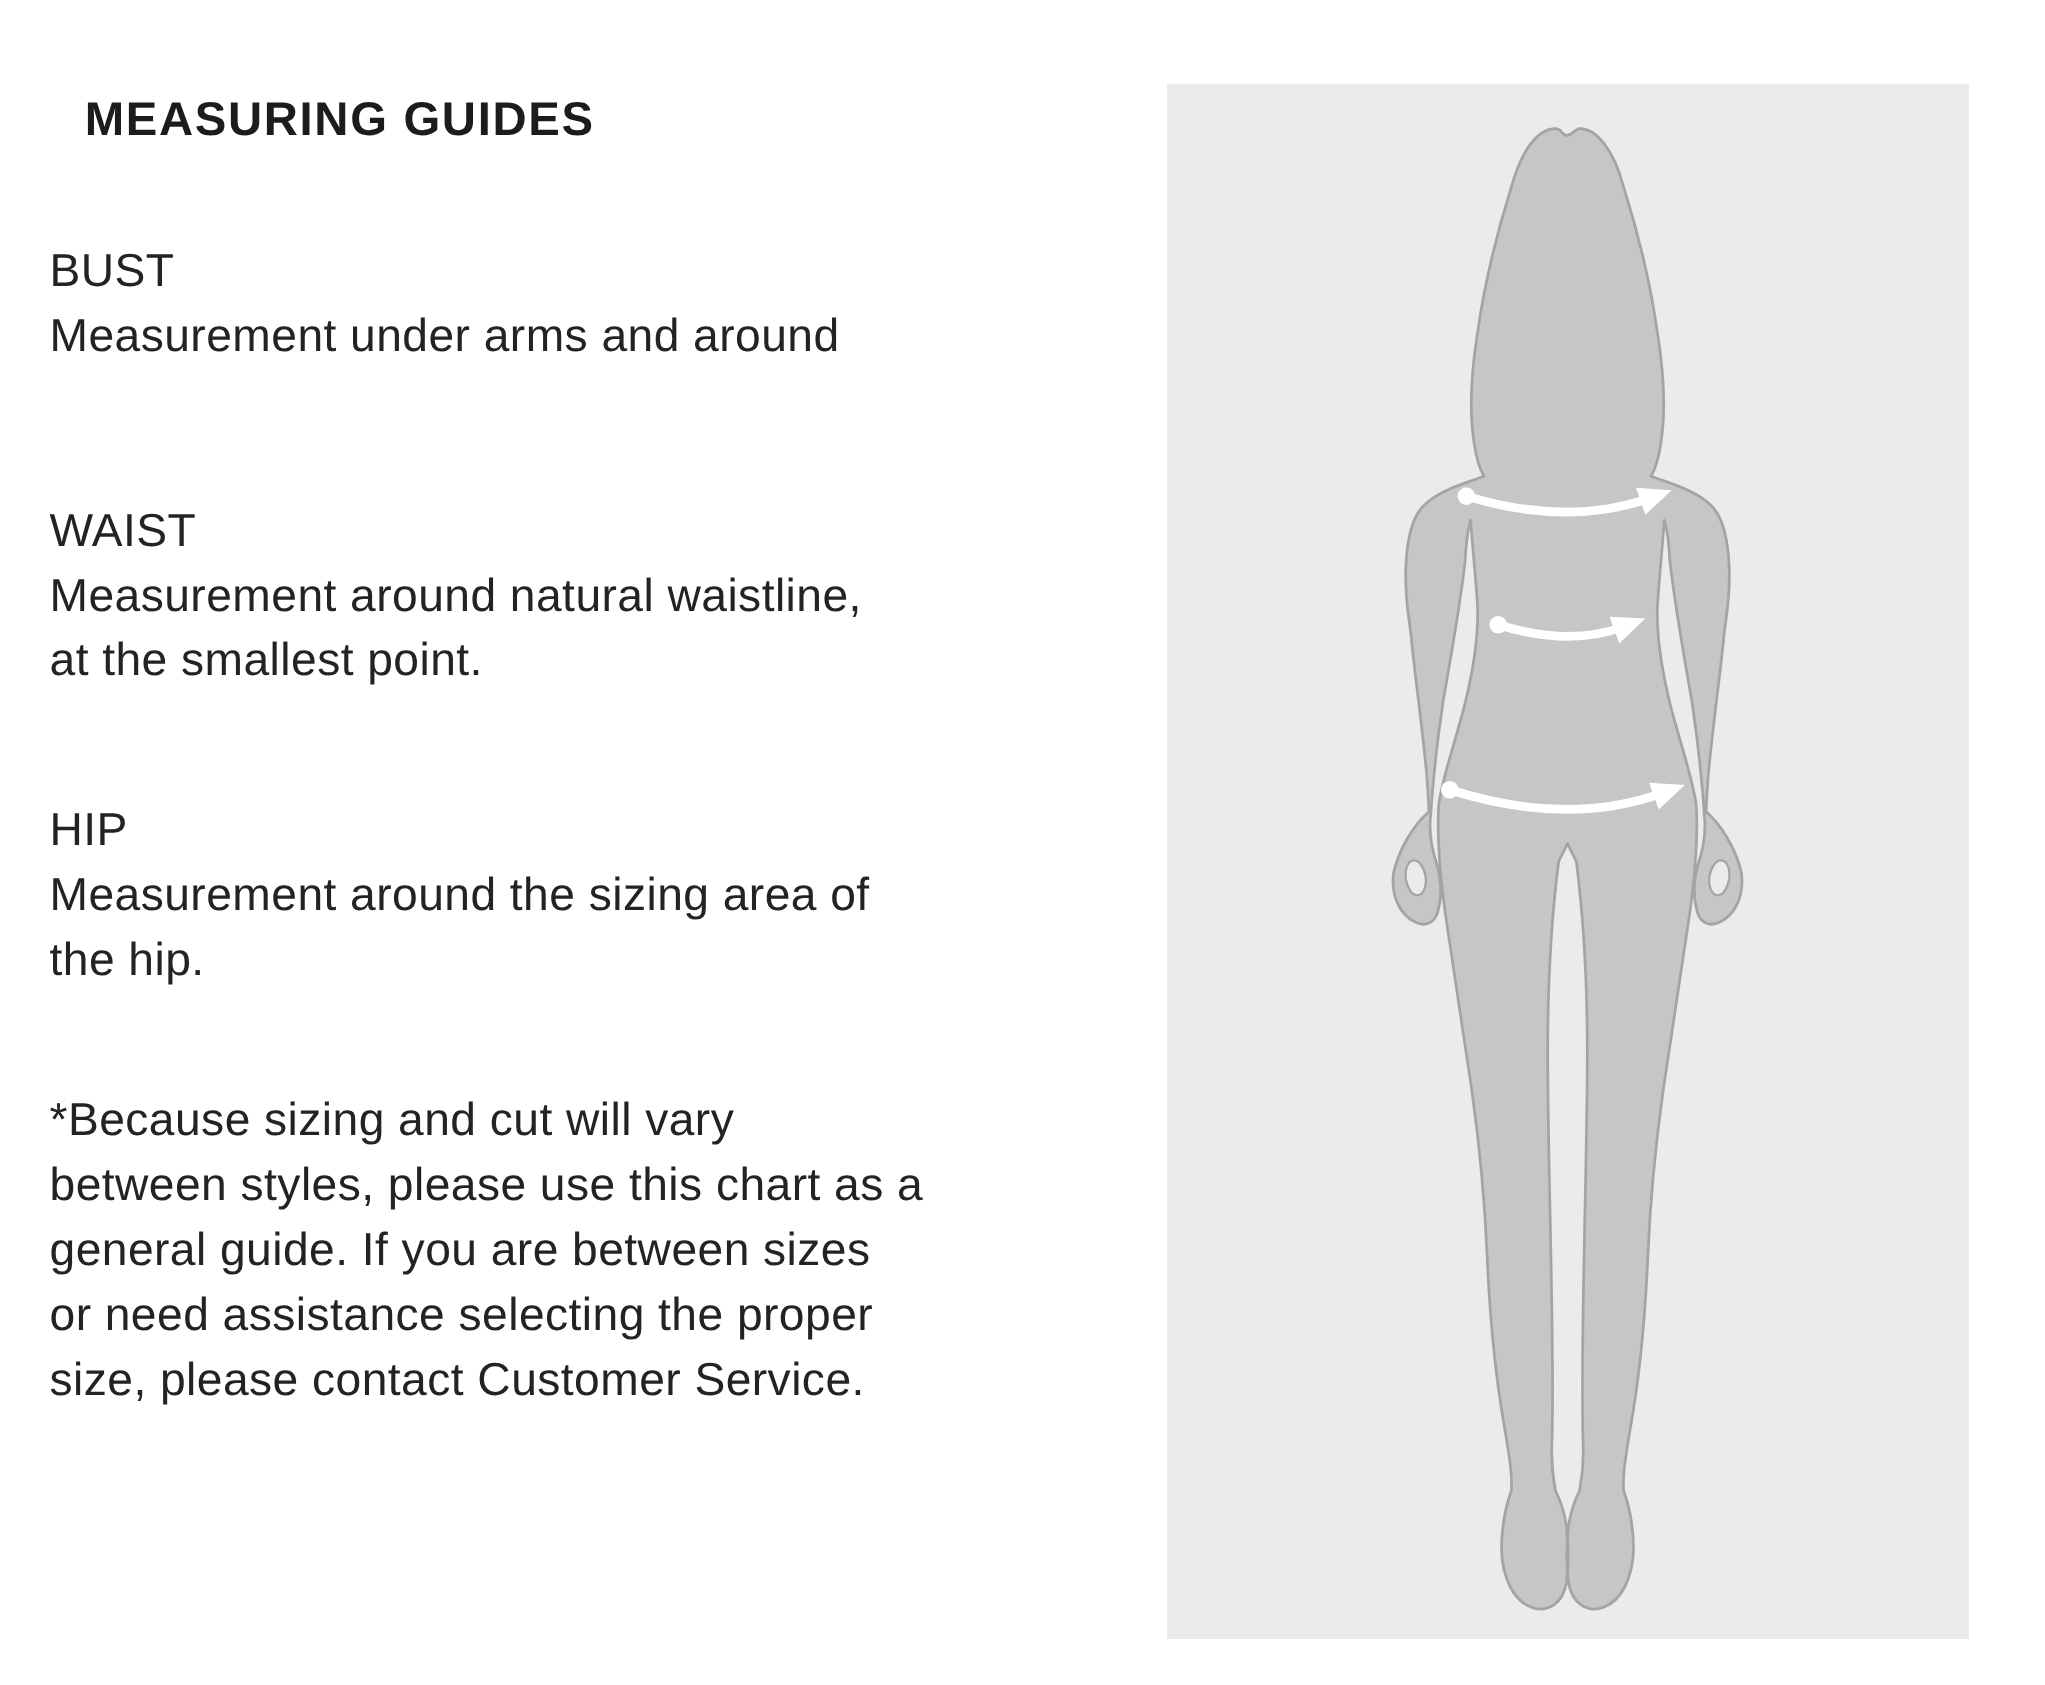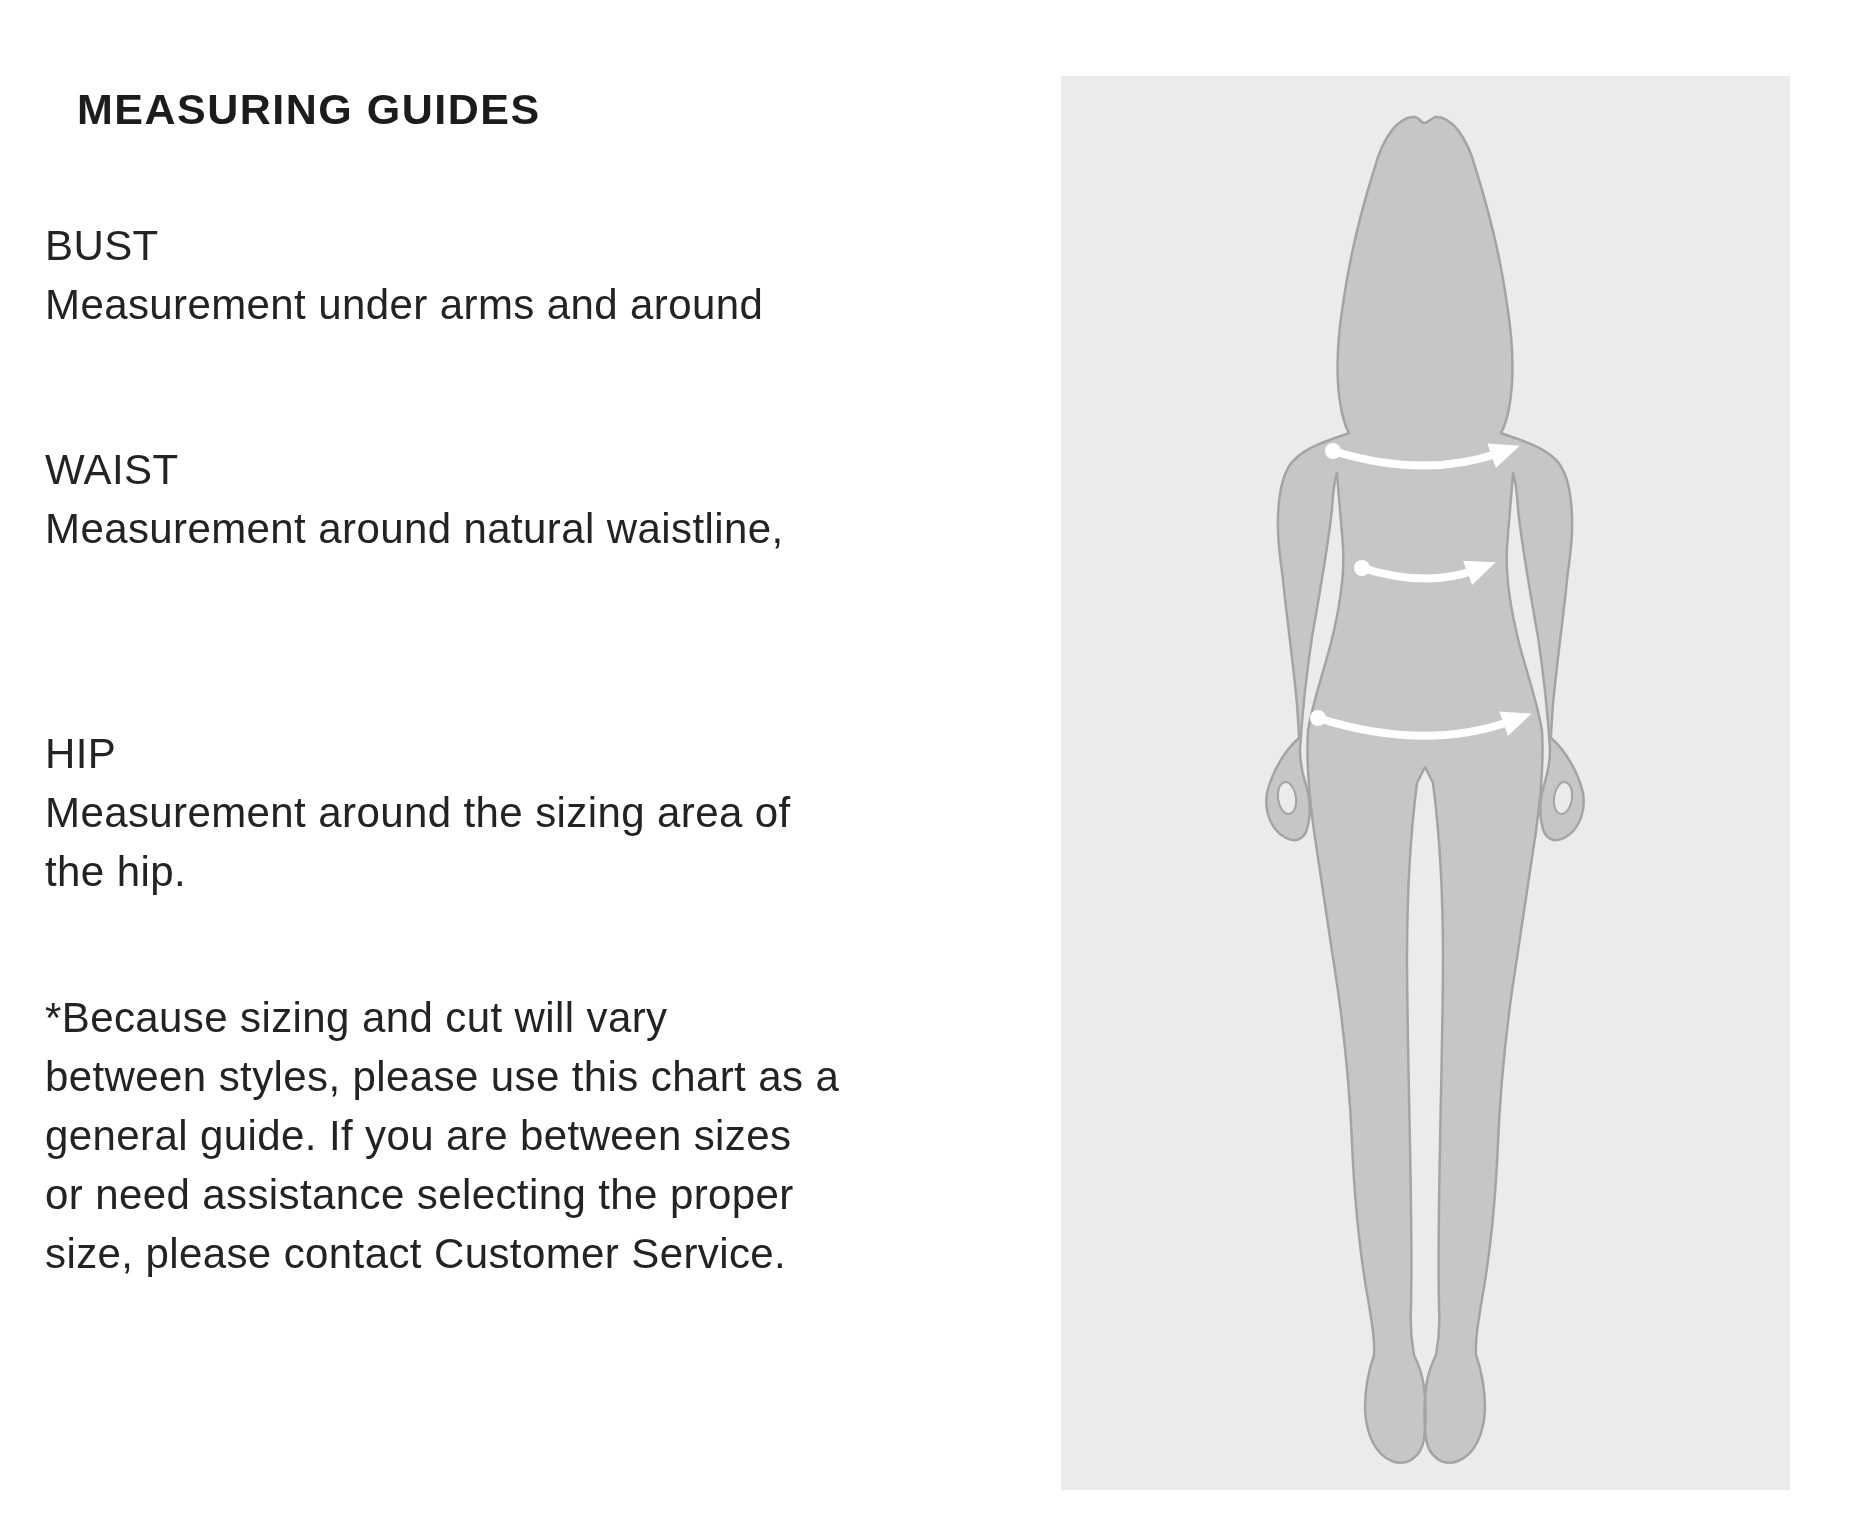--- a/index.html
+++ b/index.html
@@ -9,41 +9,42 @@
     font-family:"Liberation Sans","DejaVu Sans",sans-serif;
   }
   .text-col{position:absolute;left:45px;}
   .page-heading{
     top:56px;font-size:43px;font-weight:bold;letter-spacing:1.5px;
     color:#1c1c1c;white-space:nowrap;margin-left:32px;
   }
   .guide-section,.footnote{font-size:42px;line-height:59px;letter-spacing:0.4px;}
   .guide-section div,.footnote div{white-space:nowrap;}
   .section-bust{top:216px;}
-  .section-waist{top:440px;}
+  .section-waist{top:452px;}
   .section-hip{top:724px;}
   .footnote{top:988px;}
   .figure-panel{
     position:absolute;left:1061px;top:76px;width:729px;height:1414px;
   }
   .figure-panel svg{display:block;}
 </style>
 </head>
 <body>
 
 <h1 class="text-col page-heading">MEASURING GUIDES</h1>
 
 <section class="text-col guide-section section-bust">
   <div>BUST</div>
   <div>Measurement under arms and around</div>
 </section>
 
 <section class="text-col guide-section section-waist">
   <div>WAIST</div>
   <div>Measurement around natural waistline,</div>
+  <div>at the smallest point.</div>
 </section>
 
 <section class="text-col guide-section section-hip">
   <div>HIP</div>
   <div>Measurement around the sizing area of</div>
   <div>the hip.</div>
 </section>
 
 <section class="text-col footnote">
   <div>*Because sizing and cut will vary</div>

